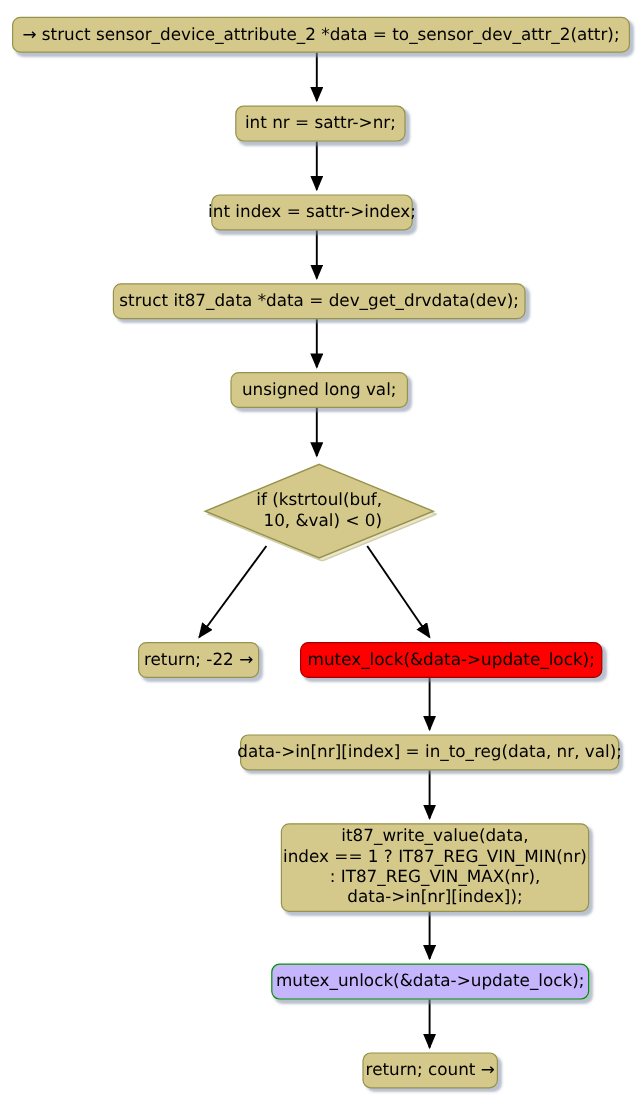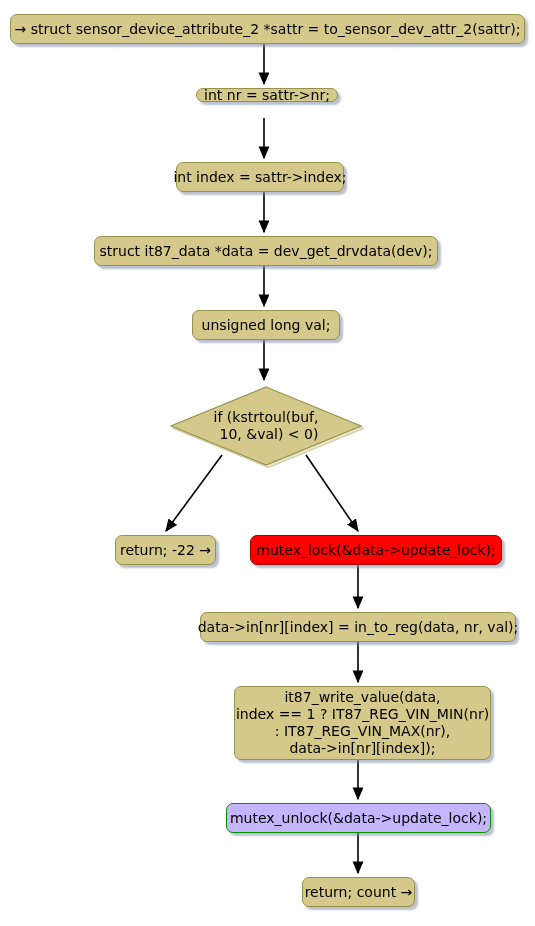--- a/index.html
+++ b/index.html
@@ -94,23 +94,23 @@
         <polyline points="264,340 264,380" marker-end="url(#arrowhead)"></polyline>
         <polyline points="222,455 166,531" marker-end="url(#arrowhead)"></polyline>
         <polyline points="306,455 358,531" marker-end="url(#arrowhead)"></polyline>
         <polyline points="358,565 358,608" marker-end="url(#arrowhead)"></polyline>
         <polyline points="358,642 358,682" marker-end="url(#arrowhead)"></polyline>
         <polyline points="358,760 358,799" marker-end="url(#arrowhead)"></polyline>
         <polyline points="358,833 358,873" marker-end="url(#arrowhead)"></polyline>
       </g>
   </svg>
 
-  <div class="node proc" style="left:10px;top:14px;width:515px;height:30px;">→ struct sensor_device_attribute_2 *sattr = to_sensor_dev_attr_2(sattr);</div>
+  <div class="node proc" style="left:10px;top:14px;width:515px;height:30px;">→ struct sensor_device_attribute_2 *data = to_sensor_dev_attr_2(attr);</div>
 
-  <div class="node proc" style="left:196px;top:88px;width:142px;height:14px;">int nr = sattr-&gt;nr;</div>
+  <div class="node proc" style="left:196px;top:88px;width:142px;height:30px;">int nr = sattr-&gt;nr;</div>
 
   <div class="node proc" style="left:176px;top:162px;width:168px;height:30px;">int index = sattr-&gt;index;</div>
 
   <div class="node proc" style="left:94px;top:236px;width:344px;height:30px;">struct it87_data *data = dev_get_drvdata(dev);</div>
 
   <div class="node proc" style="left:192px;top:310px;width:148px;height:30px;">unsigned long val;</div>
 
   <div class="decision" style="left:168px;top:384px;width:196px;height:84px;">
     <svg width="196" height="84" viewBox="0 0 196 84">
       <polygon points="98,3 193,42 98,81 3,42" fill="#d4c88a" stroke="#96924b" stroke-width="1.2" transform="translate(2.5,2.5)" opacity="0.45" style="filter:none"></polygon>

